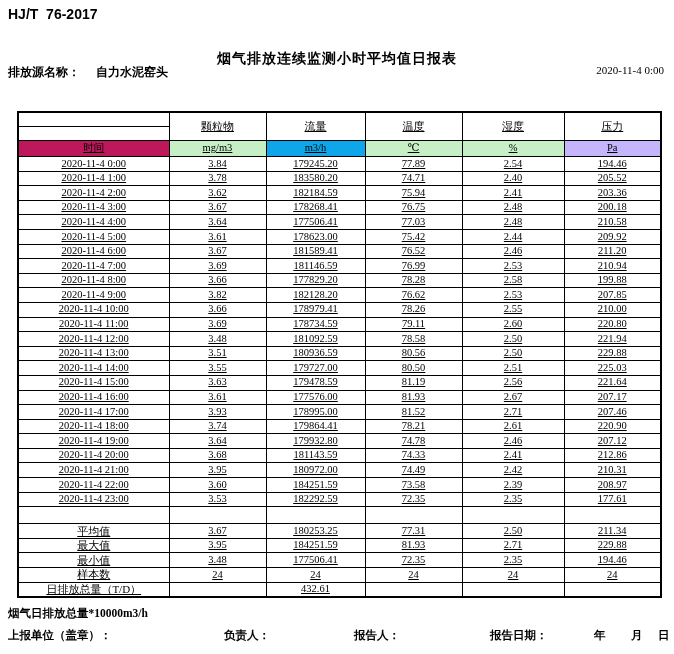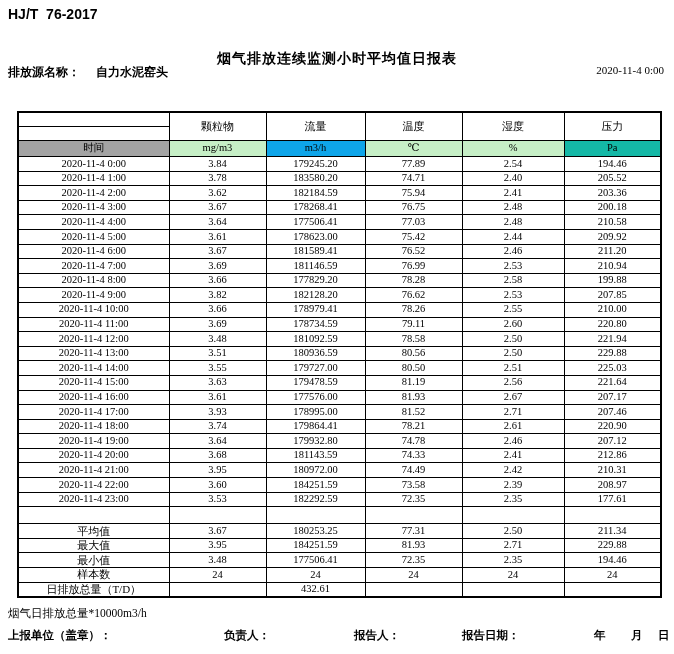--- a/index.html
+++ b/index.html
@@ -19,40 +19,41 @@
   }
   .src-row{position:absolute;top:64px;left:0;width:674px;height:16px;font-size:12px;padding-left:9px;}
   .src-label{position:absolute;left:8px;font-weight:bold;}
   .src-name{position:absolute;left:96px;font-weight:bold;text-align:center;}
   .hdr-date{position:absolute;right:19px;font-size:11px;}
 
   table.report{
     position:absolute;top:111px;left:17px;width:643px;
     border-collapse:collapse;table-layout:fixed;
     border:2px solid #000;
+    text-decoration:underline;
   }
   table.report th,table.report td{
     border:1px solid #000;padding:0;margin:0;
     text-align:center;vertical-align:middle;
     font-size:10.5px;font-weight:normal;line-height:1;
     overflow:hidden;white-space:nowrap;
   }
   tr.hrow td,tr.hrow th{height:13px;font-size:11px;}
   tr.unit-row td{height:15px;font-size:10.5px;}
   tbody tr td{height:13.6px;}
   tr[data-name="spacer-row"] td{height:16px;}
   tr[data-name="summary-row"] td.c-first{font-size:11px;margin-top:37px;}
 
-  .foot-note{position:absolute;top:606px;left:8px;font-size:11.5px;font-weight:normal;}
+  .foot-note{position:absolute;top:606px;left:8px;font-size:11.5px;font-weight:bold;}
   .sign-row{position:absolute;top:628px;left:0;width:580px;height:16px;font-size:11.5px;font-weight:bold;}
   .sign-row span{position:absolute;white-space:nowrap;}
   .lbl-unit{left:8px;}
   .lbl-resp{left:224px;}
   .lbl-reporter{left:354px;}
-  .lbl-date{left:462px;}
+  .lbl-date{left:490px;}
   .lbl-year{left:594px;}
   .lbl-month{left:631px;}
   .lbl-day{left:658px;}
 </style>
 </head>
 <body>
 
 <div class="std-no" data-name="standard-number">HJ/T  76-2017</div>
 
 <div class="title" data-name="page-title">烟气排放连续监测小时平均值日报表</div>
@@ -78,26 +79,26 @@
       <th rowspan="2" data-name="col-header-particulate">颗粒物</th>
       <th rowspan="2" data-name="col-header-flow">流量</th>
       <th rowspan="2" data-name="col-header-temperature">温度</th>
       <th rowspan="2" data-name="col-header-humidity">湿度</th>
       <th rowspan="2" data-name="col-header-pressure">压力</th>
     </tr>
     <tr class="hrow" data-name="header-row-bottom">
       <td class="c-first" data-name="header-corner-bottom-cell"></td>
     </tr>
     <tr class="unit-row" data-name="unit-row">
-      <td class="c-first" data-name="time-header-cell" style="background: #a3a3a3;">时间</td>
+      <td class="c-first" data-name="time-header-cell" style="background: #be185d;">时间</td>
       <td data-name="unit-cell-particulate" style="background: rgb(198, 239, 198);">mg/m3</td>
       <td data-name="unit-cell-flow" style="background: #0ea5e9;">m3/h</td>
       <td data-name="unit-cell-temperature" style="background: rgb(198, 239, 198);">℃</td>
       <td data-name="unit-cell-humidity" style="background: rgb(198, 239, 198);">%</td>
-      <td data-name="unit-cell-pressure" style="background: #14b8a6;">Pa</td>
+      <td data-name="unit-cell-pressure" style="background: #c4b5fd;">Pa</td>
     </tr>
   </thead>
   <tbody data-name="table-body">
       <tr data-name="table-row">
         <td class="c-first" data-name="time-cell">2020-11-4 0:00</td>
         <td data-name="value-cell">3.84</td>
         <td data-name="value-cell">179245.20</td>
         <td data-name="value-cell">77.89</td>
         <td data-name="value-cell">2.54</td>
         <td data-name="value-cell">194.46</td>

